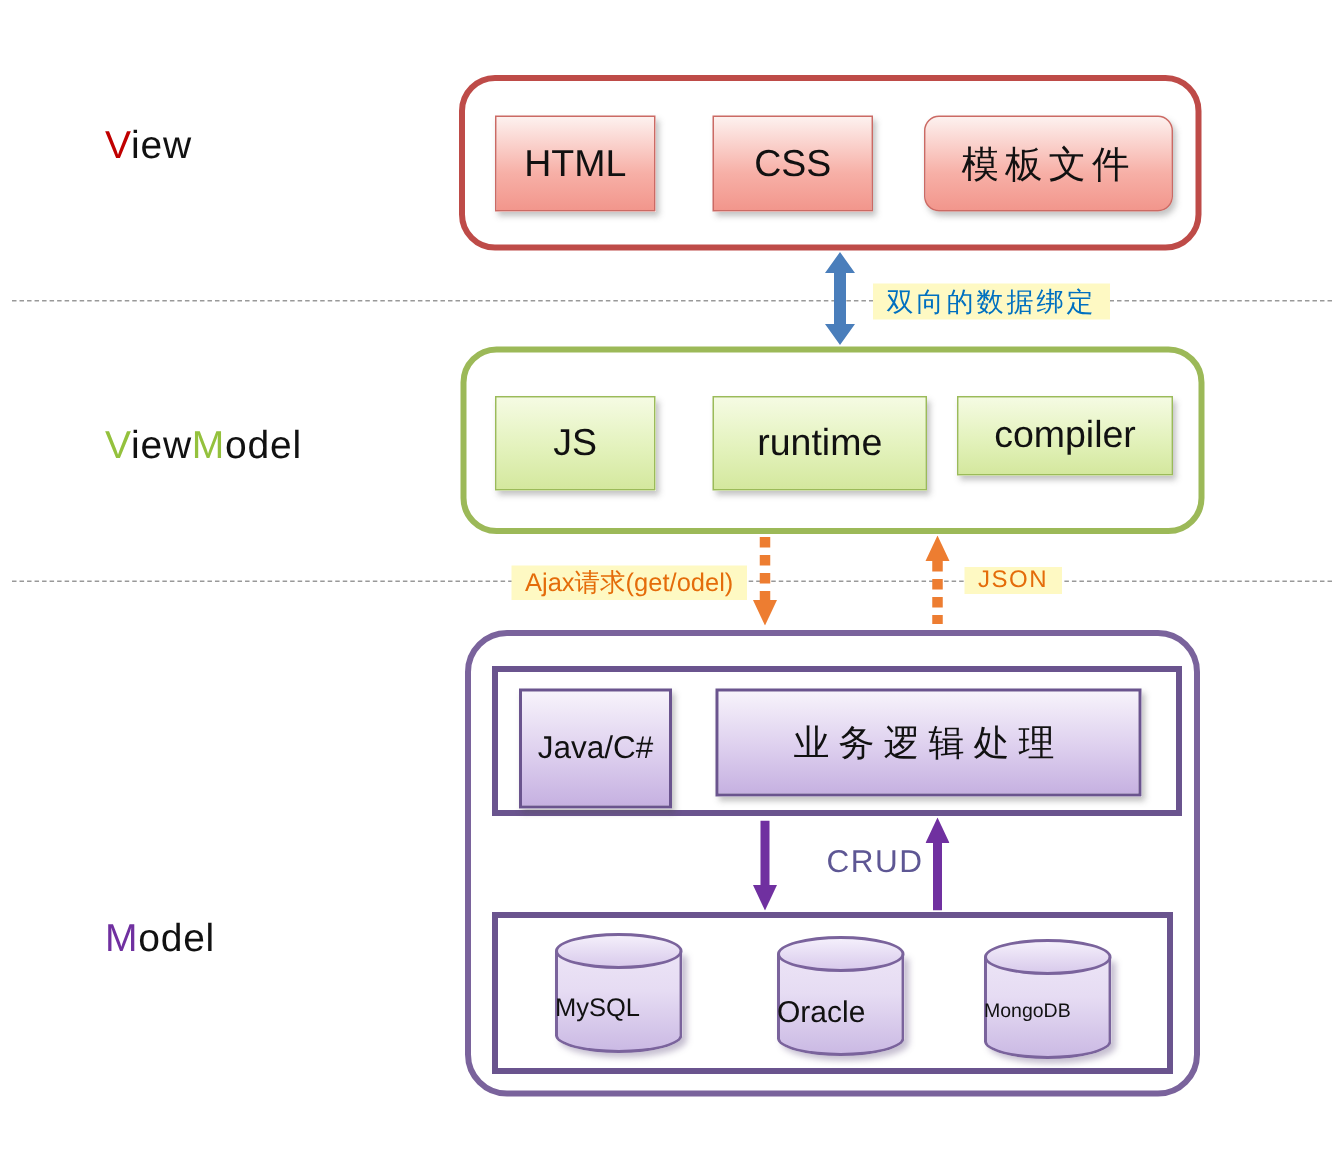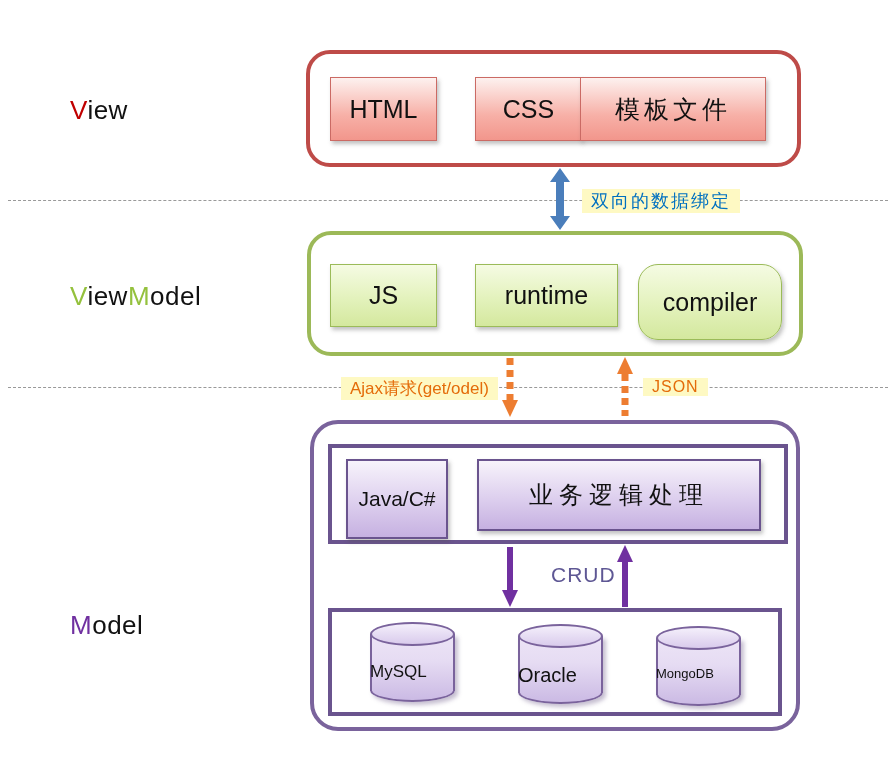--- a/index.html
+++ b/index.html
@@ -28,25 +28,25 @@
   
   .box{position:absolute;box-sizing:border-box;display:flex;align-items:center;justify-content:center;
        z-index:4;color:#111111;box-shadow:2px 3px 4px rgba(80,80,80,0.35);}
   .box.red{background:linear-gradient(180deg,#fdf1ef 0%,#f7b0a7 60%,#f2968c 100%);border:1px solid #cb6a64;font-size:25px;}
   .box.green{background:linear-gradient(180deg,#f5fbe3 0%,#e3f2bc 55%,#d4e89e 100%);border:1px solid #9bbb59;font-size:25px;}
   .box.purple{background:linear-gradient(180deg,#f7f3fb 0%,#ddcfee 55%,#c6b1e1 100%);border:2px solid #6a548e;}
   .cn{letter-spacing:4px;font-size:24px;}
   
   .b-html{left:330px;top:77px;width:107px;height:64px;}
   .b-css{left:475px;top:77px;width:107px;height:64px;}
-  .b-tpl{left:580px;top:77px;width:186px;height:64px;}
+  .b-tpl{left:616px;top:77px;width:166px;height:64px;border-radius:10px;}
   
   .b-js{left:330px;top:264px;width:107px;height:63px;}
   .b-runtime{left:475px;top:264px;width:143px;height:63px;}
-  .b-compiler{left:638px;top:264px;width:144px;height:76px;border-radius:20px;}
+  .b-compiler{left:638px;top:264px;width:144px;height:53px;}
   
   .b-java{left:346px;top:459px;width:102px;height:80px;font-size:21px;}
   .b-logic{left:477px;top:459px;width:284px;height:72px;font-size:24px;letter-spacing:6px;}
   
   .line-label{position:absolute;background:#fef9c3;padding:0 9px;font-weight:normal;z-index:4;white-space:nowrap;}
   .lbl-binding{left:582px;top:189px;font-size:18px;color:#0070c0;letter-spacing:2px;}
   .lbl-ajax{left:341px;top:377px;font-size:17px;color:#e46c0a;}
   .lbl-json{left:643px;top:378px;font-size:16px;color:#e46c0a;letter-spacing:1px;}
   .lbl-crud{position:absolute;left:551px;top:563px;font-size:21px;color:#5e5794;letter-spacing:1px;z-index:4;}
   
@@ -69,21 +69,21 @@
   .c-mongo .cyl-label{font-size:13px;}
 </style>
 </head>
 <body>
 
 <div class="canvas">
 
   <div class="separator sep1"></div>
   <div class="separator sep2"></div>
 
-  <div class="row-label" style="top:95px;">
+  <div class="row-label" style="top:81px;">
     <span class="c-red">V</span><span>iew</span>
   </div>
   <div class="row-label" style="top:281px;">
     <span class="c-green">V</span><span>iew</span><span class="c-green">M</span><span>odel</span>
   </div>
   <div class="row-label" style="top:596px;margin-top:14px;">
     <span class="c-purple">M</span><span>odel</span>
   </div>
 
   <div class="container red"></div>

